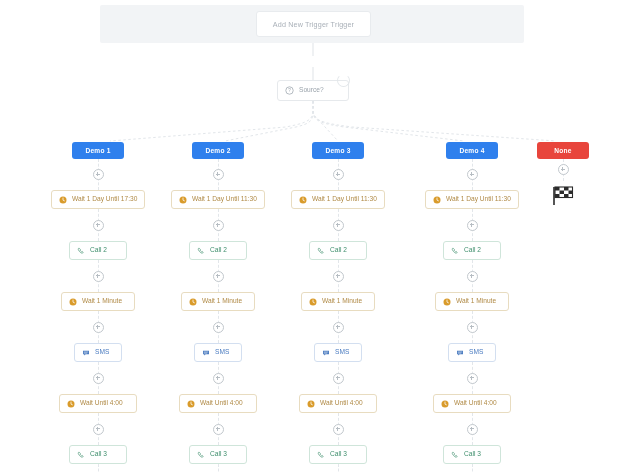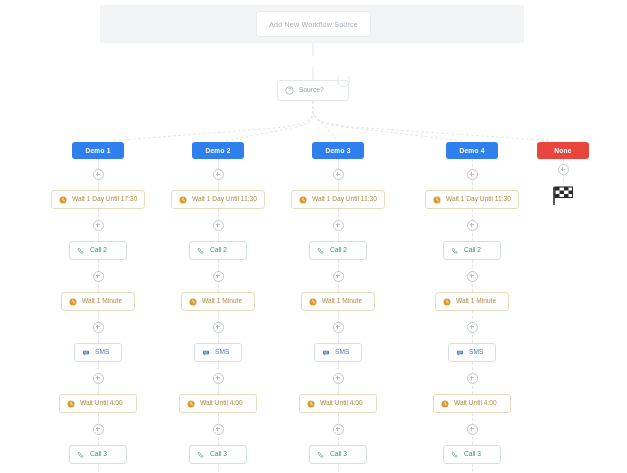--- a/index.html
+++ b/index.html
@@ -150,21 +150,21 @@
   }
 
   svg.gl { display: block; }
 </style>
 </head>
 <body>
 
 <div id="canvas">
 
   <div id="header-band"></div>
-  <div id="trigger-button">Add New Workflow Source</div>
+  <div id="trigger-button">Add New Trigger Trigger</div>
 
   <svg id="edges" viewBox="0 0 627 473" xmlns="http://www.w3.org/2000/svg">
     <g stroke="#dfe3e7" stroke-width="1" fill="none">
       <line x1="313" y1="43" x2="313" y2="56"></line>
       <line x1="313" y1="67" x2="313" y2="80"></line>
     </g>
     <g stroke="#e2e6ea" stroke-width="1" fill="none" stroke-dasharray="2.5,2.5">
       <path d="M313 101 L313 112 C313 122 300 124 286 127 L110 141"></path>
       <path d="M313 101 L313 112 C313 122 308 124 296 127 L225 141"></path>
       <path d="M313 101 L313 114 L338 141"></path>

